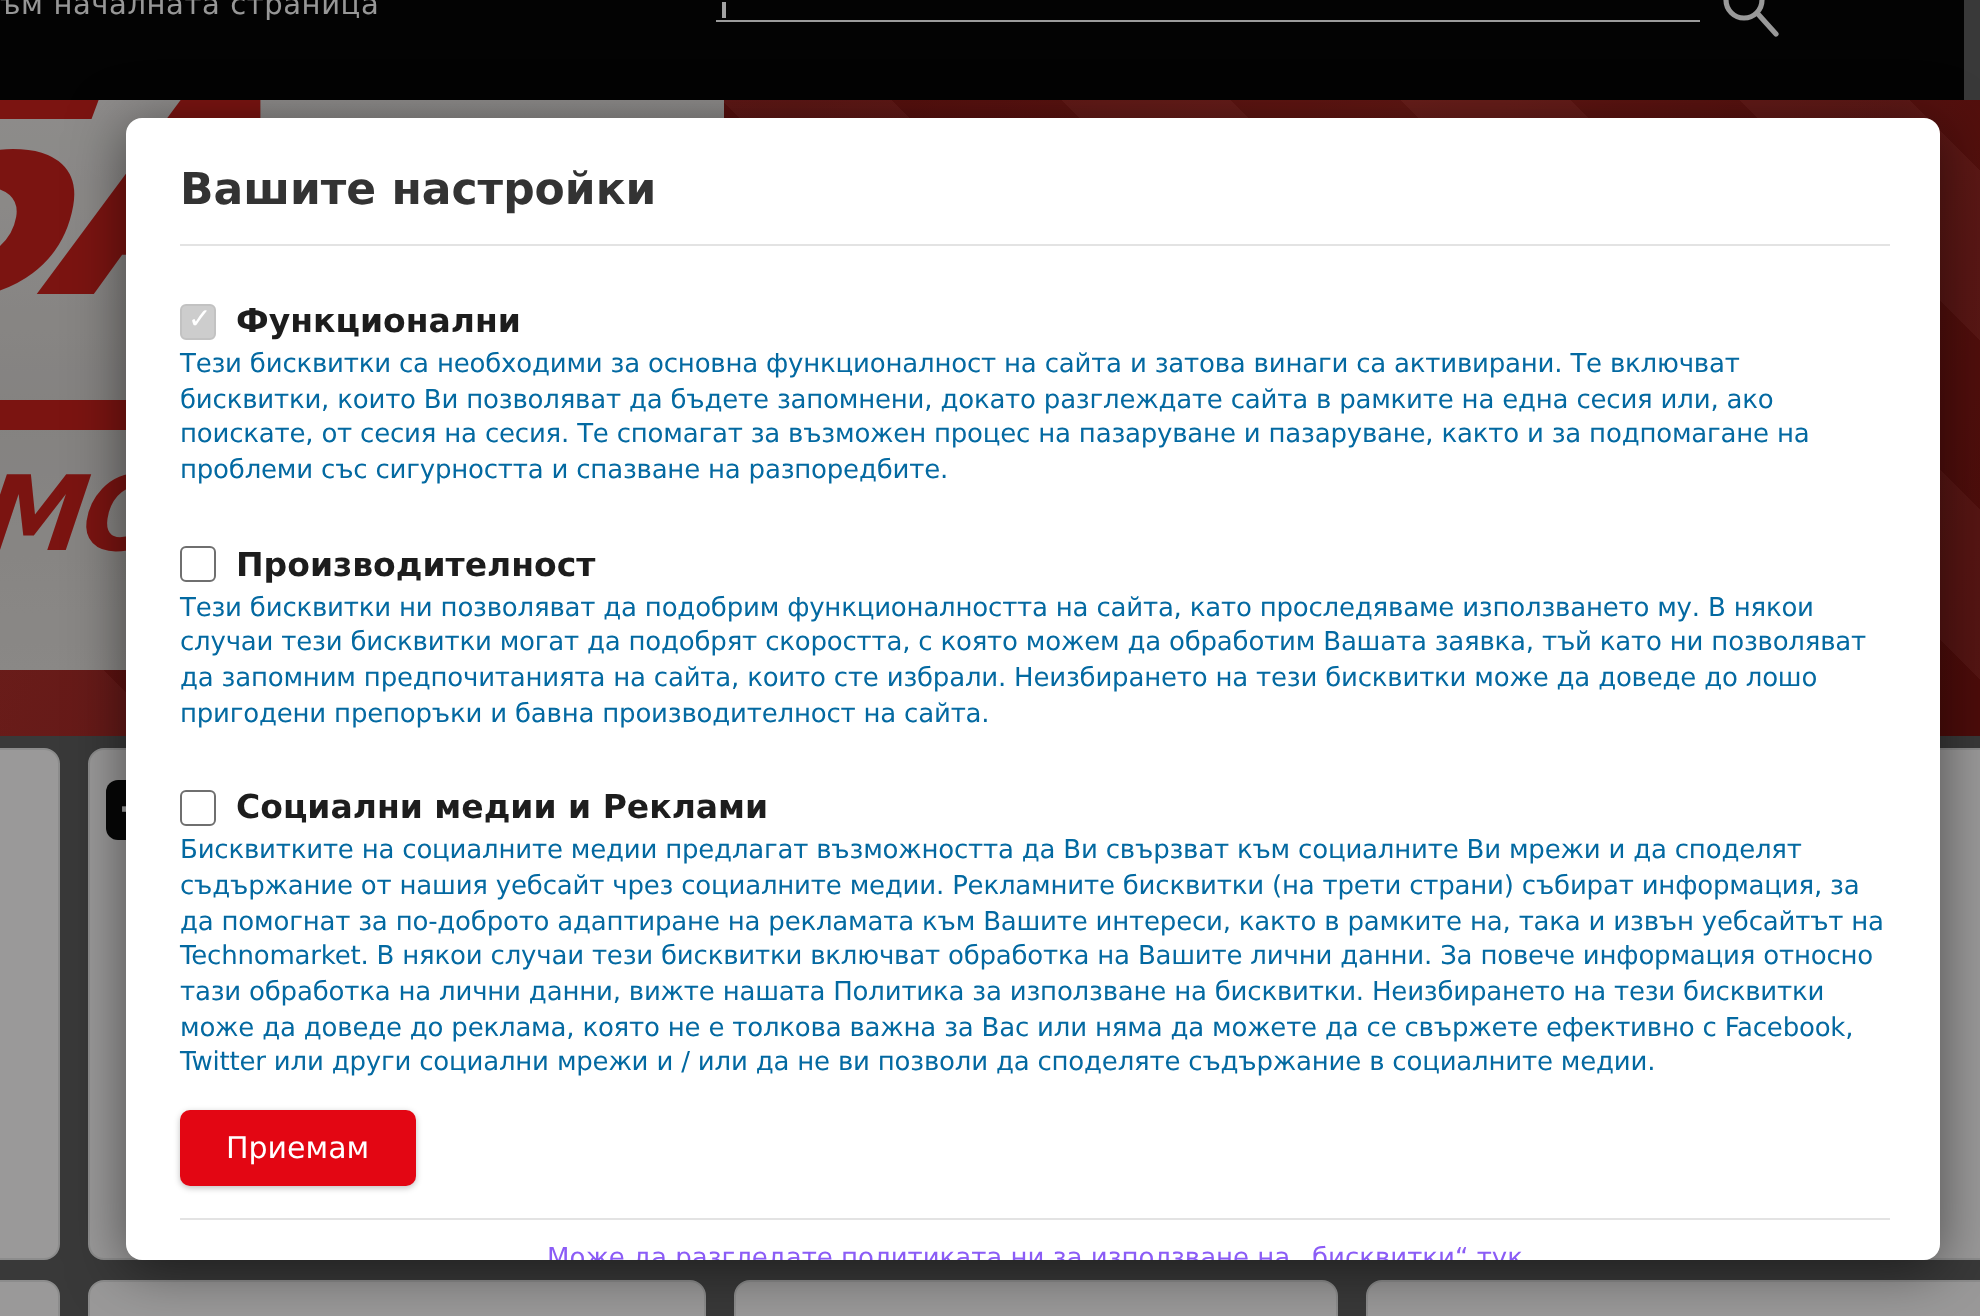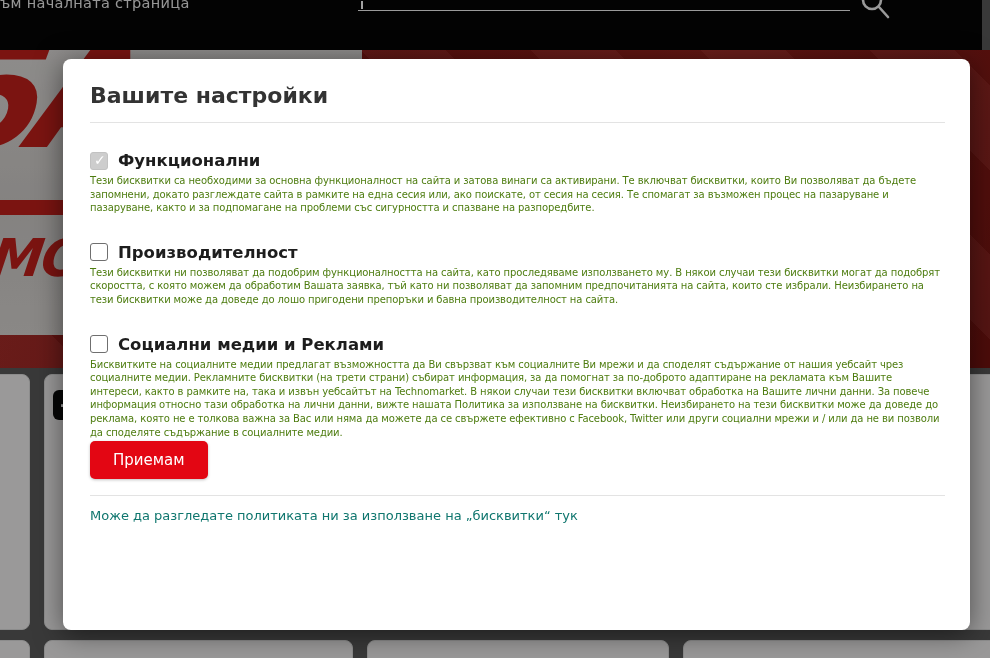--- a/index.html
+++ b/index.html
@@ -47,25 +47,25 @@
     padding:24px 25px 30px 27px; overflow:hidden; }
   .modal-title { font-size:22px; font-weight:700; color:#333333; margin-bottom:14px; }
   .divider { border:none; border-top:1px solid #e3e3e3; height:0; }
   .section { margin-top:28px; }
   .section-head { display:flex; align-items:center; gap:10px; margin-bottom:4px; }
   .checkbox { width:18px; height:18px; border-radius:3px; flex:0 0 auto; position:relative; }
   .checkbox.checked-disabled { background:#cdcdcd; border:1px solid #c2c2c2; cursor:default; }
   .checkbox.checked-disabled::after { content:"✓"; position:absolute; left:3px; top:-1px; color:#ffffff; font-size:14px; font-weight:700; }
   .checkbox.unchecked { background:#ffffff; border:1.6px solid #6f6f6f; cursor:pointer; }
   .section-label { font-size:16.5px; font-weight:700; color:#1d1d1d; }
-  .section-desc { font-size:10px; line-height:1.36; color:#4d7c0f; letter-spacing:-0.1px; }
-  .accept-btn { margin-top:2px; background:#e30613; color:#ffffff; border:none; border-radius:5px;
+  .section-desc { font-size:13px; line-height:1.36; color:#0369a1; letter-spacing:-0.1px; }
+  .accept-btn { margin-top:14px; background:#e30613; color:#ffffff; border:none; border-radius:5px;
     font-family:inherit; font-size:15px; padding:10px 23px; cursor:pointer; box-shadow:0 1px 3px rgba(0,0,0,0.25); }
   .divider2 { margin-top:16px; }
-  .modal-footer { margin-top:12px; font-size:13px; color:#0f766e; }
+  .modal-footer { margin-top:12px; font-size:13px; color:#8b5cf6;text-align:center; }
   .footer-link { cursor:pointer; }
 </style>
 </head>
 <body>
 
 <div class="header">
   <span class="back-link">ъм началната страница</span>
   <input class="search-input" type="text" placeholder="" style="">
   <span class="search-caret"></span>
   <svg class="search-icon" width="38" height="30" viewBox="0 0 38 30">

